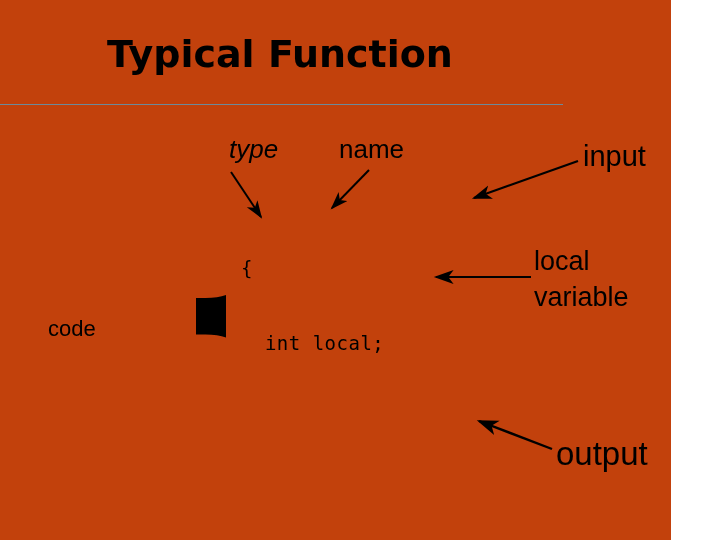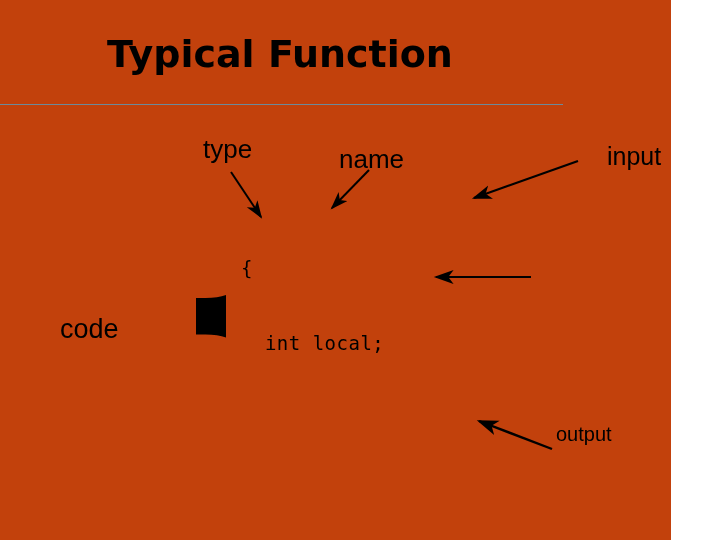--- a/index.html
+++ b/index.html
@@ -42,28 +42,28 @@
 
   
   .callout {
     position: absolute;
     font-family: "Liberation Sans", sans-serif;
     font-size: 26px;
     line-height: 31px;
     color: #000000;
     white-space: pre;
   }
-  #label-type   { left: 203px; top: 134px; }
-  #label-name   { left: 339px; top: 134px; margin-top: 10px; }
-  #label-input  { left: 583px; top: 141px; font-size: 25px; margin-left: 24px; }
+  #label-type   { left: 229px; top: 134px; font-style: italic; }
+  #label-name   { left: 339px; top: 134px; }
+  #label-input  { left: 583px; top: 141px; font-size: 29px; }
   #label-local  { left: 534px; top: 243px; font-size: 27px; line-height: 36px; }
-  #label-output { left: 556px; top: 419px; font-size: 20px; }
+  #label-output { left: 556px; top: 438px; font-size: 33px; }
   #label-codeblock {
-    left: 60px; top: 311px;
-    font-size: 27px; line-height: 36px;
+    left: 48px; top: 311px;
+    font-size: 22px; line-height: 36px;
   }
 
   
   #big-brace {
     position: absolute;
     left: 156px;
     top: 212px;
     width: 70px;
     height: 262px;
     font-family: "DejaVu Sans", sans-serif;
@@ -111,20 +111,21 @@
 
   <div id="slide-title">Typical Function</div>
   <div id="title-rule"></div>
 
   <div class="callout" id="label-type">type</div>
 
   <div class="callout" id="label-name">name</div>
 
   <div class="callout" id="label-input">input</div>
 
+  <div class="callout" id="label-local"><span>local</span><br><span>variable</span></div>
 
   <div class="callout" id="label-output">output</div>
 
   <div class="callout" id="label-codeblock"><span>code</span><br></div>
 
   <div id="big-brace">
       <span>{</span>
     </div>
 
   <div id="code-block">

